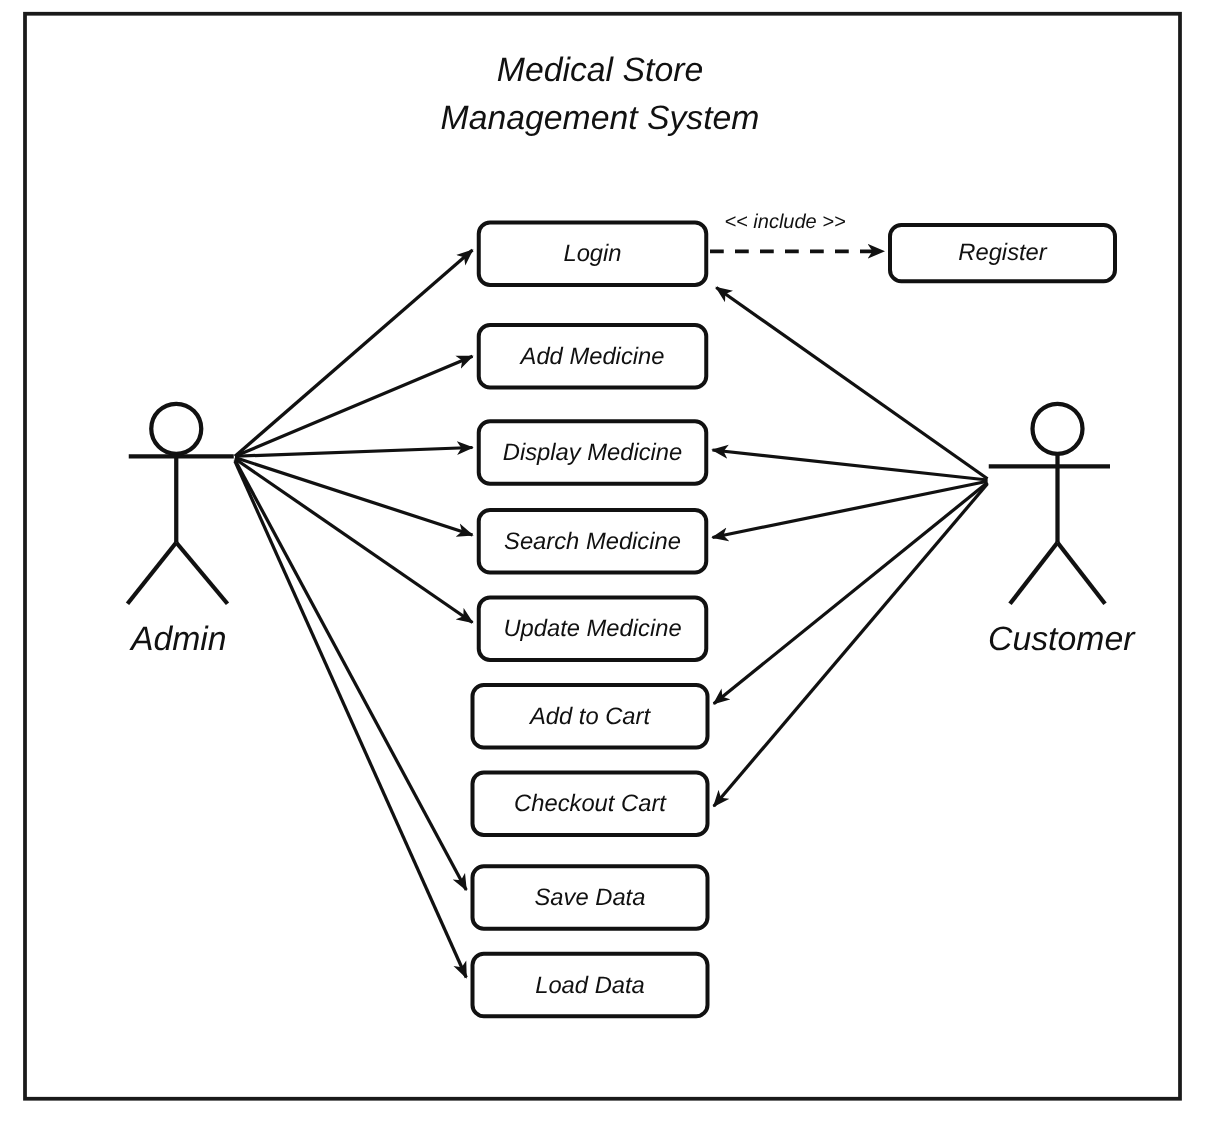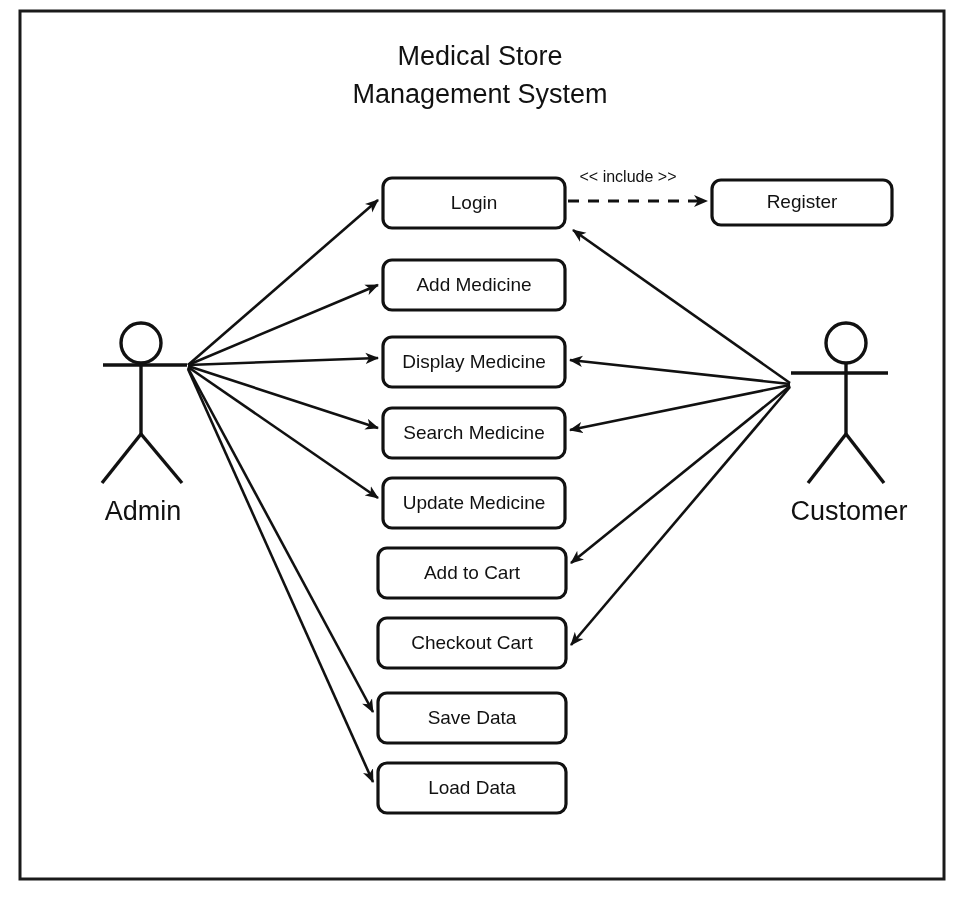--- a/index.html
+++ b/index.html
@@ -9,20 +9,21 @@
   }
   body {
     font-family: "Liberation Sans", sans-serif;
   }
   #canvas {
     position: relative;
     width: 969px;
     height: 901px;
     background: #ffffff;
     overflow: hidden;
+    font-style: italic;
   }
   #diagram-svg {
     position: absolute;
     left: 0;
     top: 0;
     width: 969px;
     height: 901px;
   }
   .frame-rect {
     fill: #ffffff;

